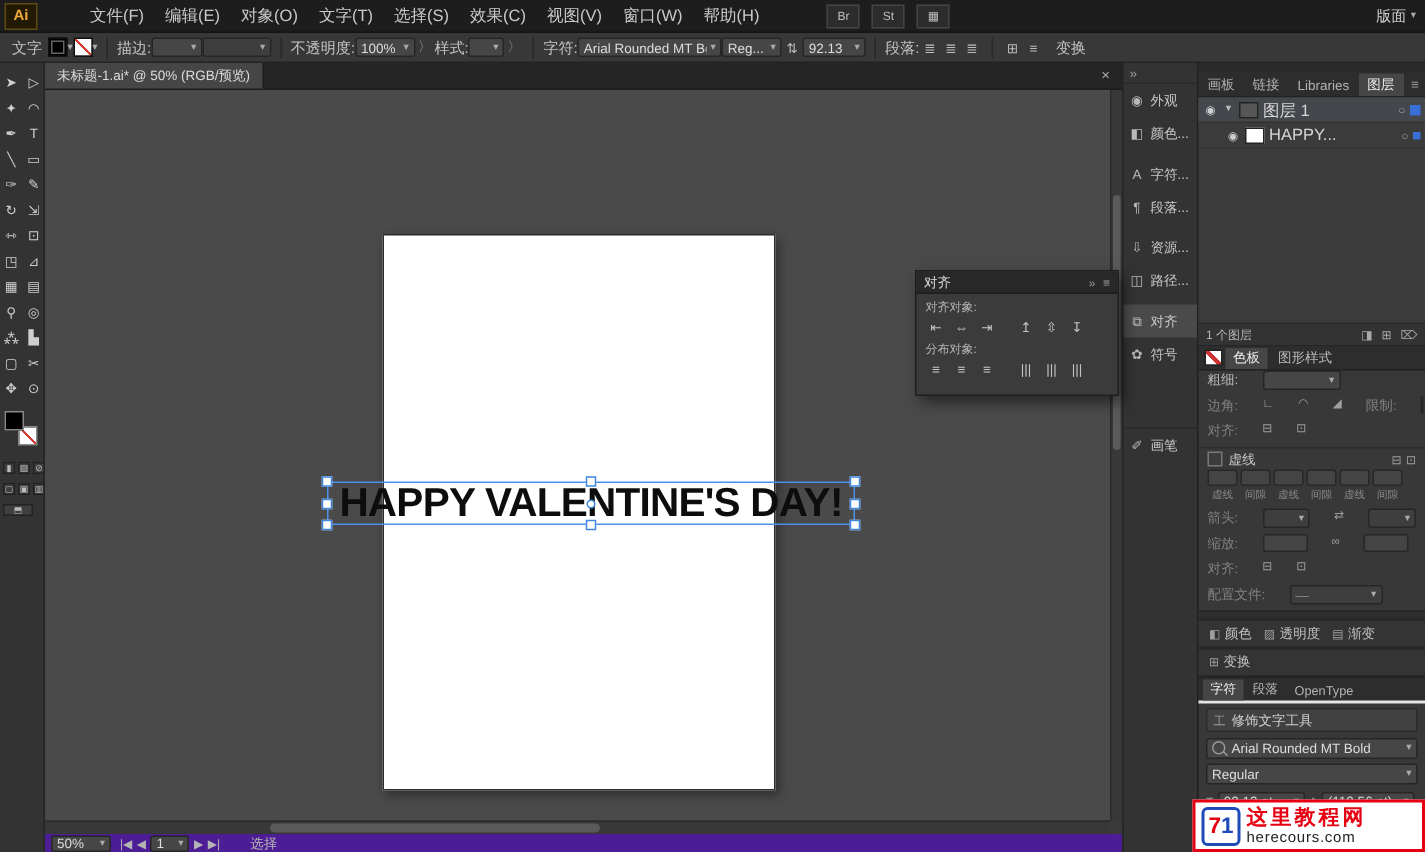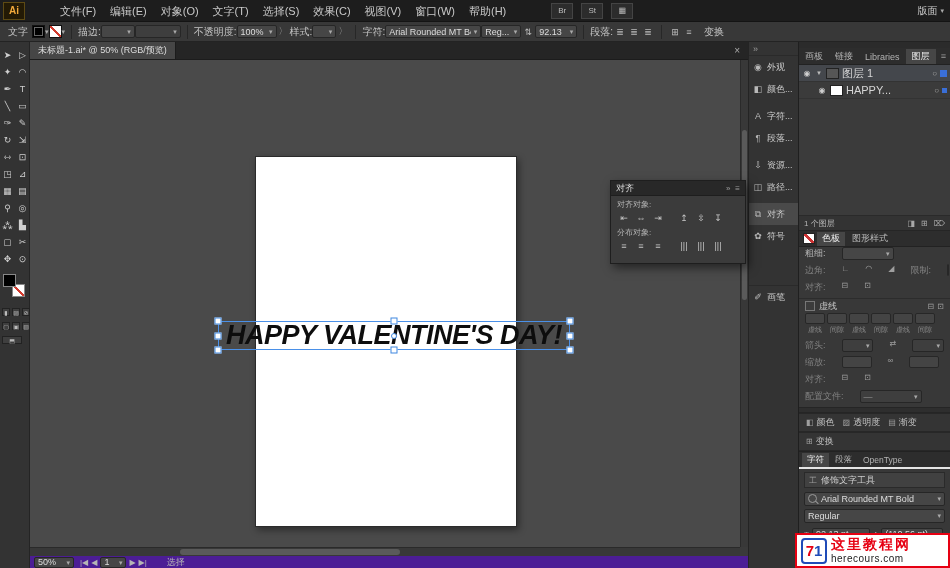--- a/index.html
+++ b/index.html
@@ -43,21 +43,21 @@
   .mini{width:8px;height:8px;background:#3f3f3f;border:1px solid #222;font-size:6px;color:#bbb;display:flex;align-items:center;justify-content:center;box-sizing:border-box;}
   
   .tabbar{left:30px;top:42px;width:718px;height:18px;background:#252525;display:flex;align-items:flex-end;box-sizing:border-box;border-bottom:1px solid #1c1c1c;}
   .doctab{height:17px;background:#464646;color:#ddd;font-size:9px;display:flex;align-items:center;gap:6px;padding:0 8px;border-right:1px solid #1c1c1c;white-space:nowrap;}
   .tab-close{margin-left:auto;margin-right:8px;color:#aaa;font-size:10px;align-self:center;}
   
   .canvas{left:30px;top:60px;width:710px;height:487px;background:#4a4a4a;overflow:hidden;}
   .artboard{position:absolute;left:225px;top:96px;width:262px;height:371px;background:#fff;border:1px solid #2b2b2b;box-shadow:2px 3px 7px rgba(0,0,0,.4);box-sizing:border-box;}
   .textobj{position:absolute;left:188px;top:261px;width:352px;height:29px;}
   .selbox{position:absolute;inset:0;border:1px solid #4a90e8;}
-  .seltext{position:absolute;inset:0;display:flex;align-items:center;justify-content:center;font-size:27px;font-weight:bold;letter-spacing:-0.5px;color:#0d0d0d;white-space:nowrap;font-family:"Liberation Sans",sans-serif;font-style:italic;}
+  .seltext{position:absolute;inset:0;display:flex;align-items:center;justify-content:center;font-size:27px;font-weight:bold;letter-spacing:-0.5px;color:#0d0d0d;white-space:nowrap;font-family:"Liberation Sans",sans-serif;}
   .handle{position:absolute;width:5px;height:5px;background:#fff;border:1px solid #3f87e0;transform:translate(-50%,-50%);box-sizing:content-box;}
   .centerpt{position:absolute;left:50%;top:50%;width:4px;height:4px;border:1px solid #3f87e0;background:#fff;border-radius:50%;transform:translate(-50%,-50%);}
   .vscroll{left:740px;top:60px;width:8px;height:487px;background:#383838;border-left:1px solid #2a2a2a;box-sizing:border-box;}
   .vthumb{position:absolute;left:1px;top:70px;width:5px;height:170px;background:#5a5a5a;border-radius:3px;}
   .hscroll{left:30px;top:547px;width:710px;height:9px;background:#383838;border-top:1px solid #2a2a2a;box-sizing:border-box;}
   .hthumb{position:absolute;left:150px;top:1px;width:220px;height:6px;background:#5a5a5a;border-radius:3px;}
   
   .statusbar{left:30px;top:556px;width:718px;height:12px;background:#4c1d95;display:flex;align-items:center;gap:6px;font-size:9px;box-sizing:border-box;padding:0 4px;}
   .statusbar .combo{height:11px;}
   .navg{display:flex;align-items:center;gap:3px;color:#b5b5b5;font-size:8px;}

